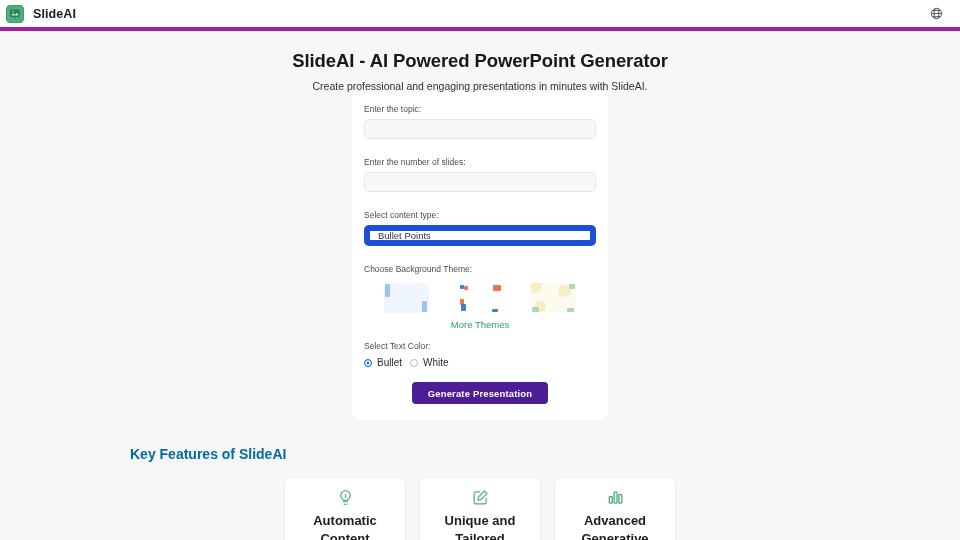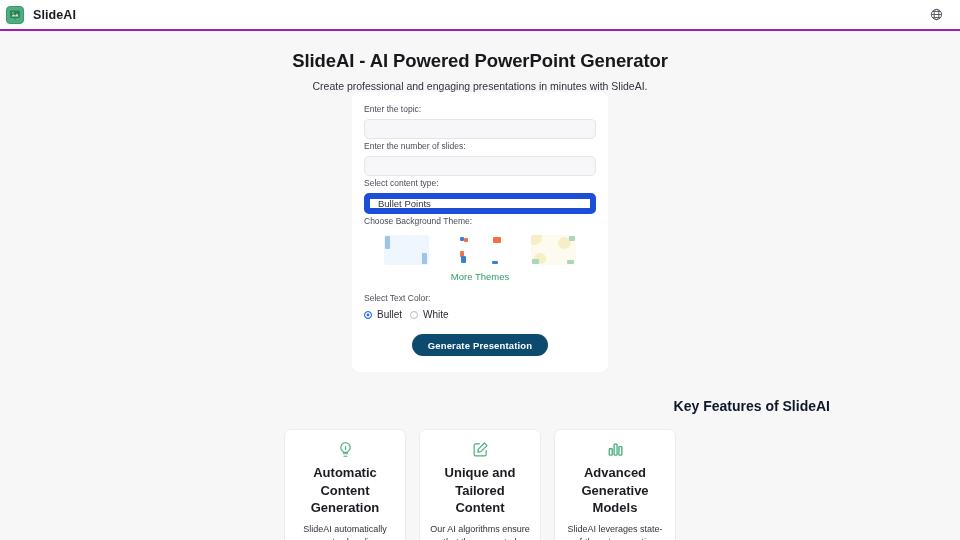--- a/index.html
+++ b/index.html
@@ -12,21 +12,21 @@
     background: #f7f7f8;
     font-family: "Liberation Sans", sans-serif;
     color: #262730;
     -webkit-font-smoothing: antialiased;
   }
 
   
   .app-header {
     height: 31px;
     background: #ffffff;
-    border-bottom: 2px solid #a21caf;
+    border-bottom: 4px solid #a21caf;
     display: flex;
     align-items: center;
     padding: 0 14px 0 6px;
     position: relative;
   }
   .brand {
     display: flex;
     align-items: center;
     gap: 9px;
   }
@@ -107,21 +107,21 @@
     background: #f7f7f9;
     border: 1px solid #e6e6ea;
     border-radius: 5px;
     font-size: 9px;
     font-family: "Liberation Sans", sans-serif;
     color: #262730;
     padding: 0 7px;
     outline: none;
     display: block;
   }
-  .field-group { margin-bottom: 2px; }
+  .field-group { margin-bottom: 18px; }
   .select-display {
     width: 100%;
     height: 21px;
     background: #ffffff;
     border: 6px solid #1d4ed8;
     border-radius: 5px;
     font-size: 9.5px;
     color: #31323c;
     padding: 0 8px;
     display: flex;
@@ -206,39 +206,39 @@
   .radio-dot.on {
     border-color: #2f6fe0;
     background: #2f6fe0;
     box-shadow: inset 0 0 0 1.6px #ffffff;
   }
   .radio-label { font-size: 10px; color: #2a2b35; }
 
   
   .btn-wrap { display: flex; justify-content: center; margin-top: 14px; }
   .generate-btn {
-    background: #0c4a6e;
+    background: #4c1d95;
     color: #ffffff;
     border: none;
-    border-radius: 11px;
+    border-radius: 4px;
     font-family: "Liberation Sans", sans-serif;
     font-size: 9.5px;
     font-weight: bold;
     padding: 0 16px;
     height: 22px;
     cursor: pointer;
     letter-spacing: .15px;
   }
 
   
   .features-title {
-    text-align: right;
+    text-align: left;
     font-size: 14px;
     font-weight: bold;
-    color: #0f172a;
+    color: #0369a1;
     margin-top: 26px;
     margin-bottom: 15px;
   }
   .features-row {
     display: flex;
     justify-content: center;
     gap: 13px;
   }
   .feature-card {
     width: 122px;

